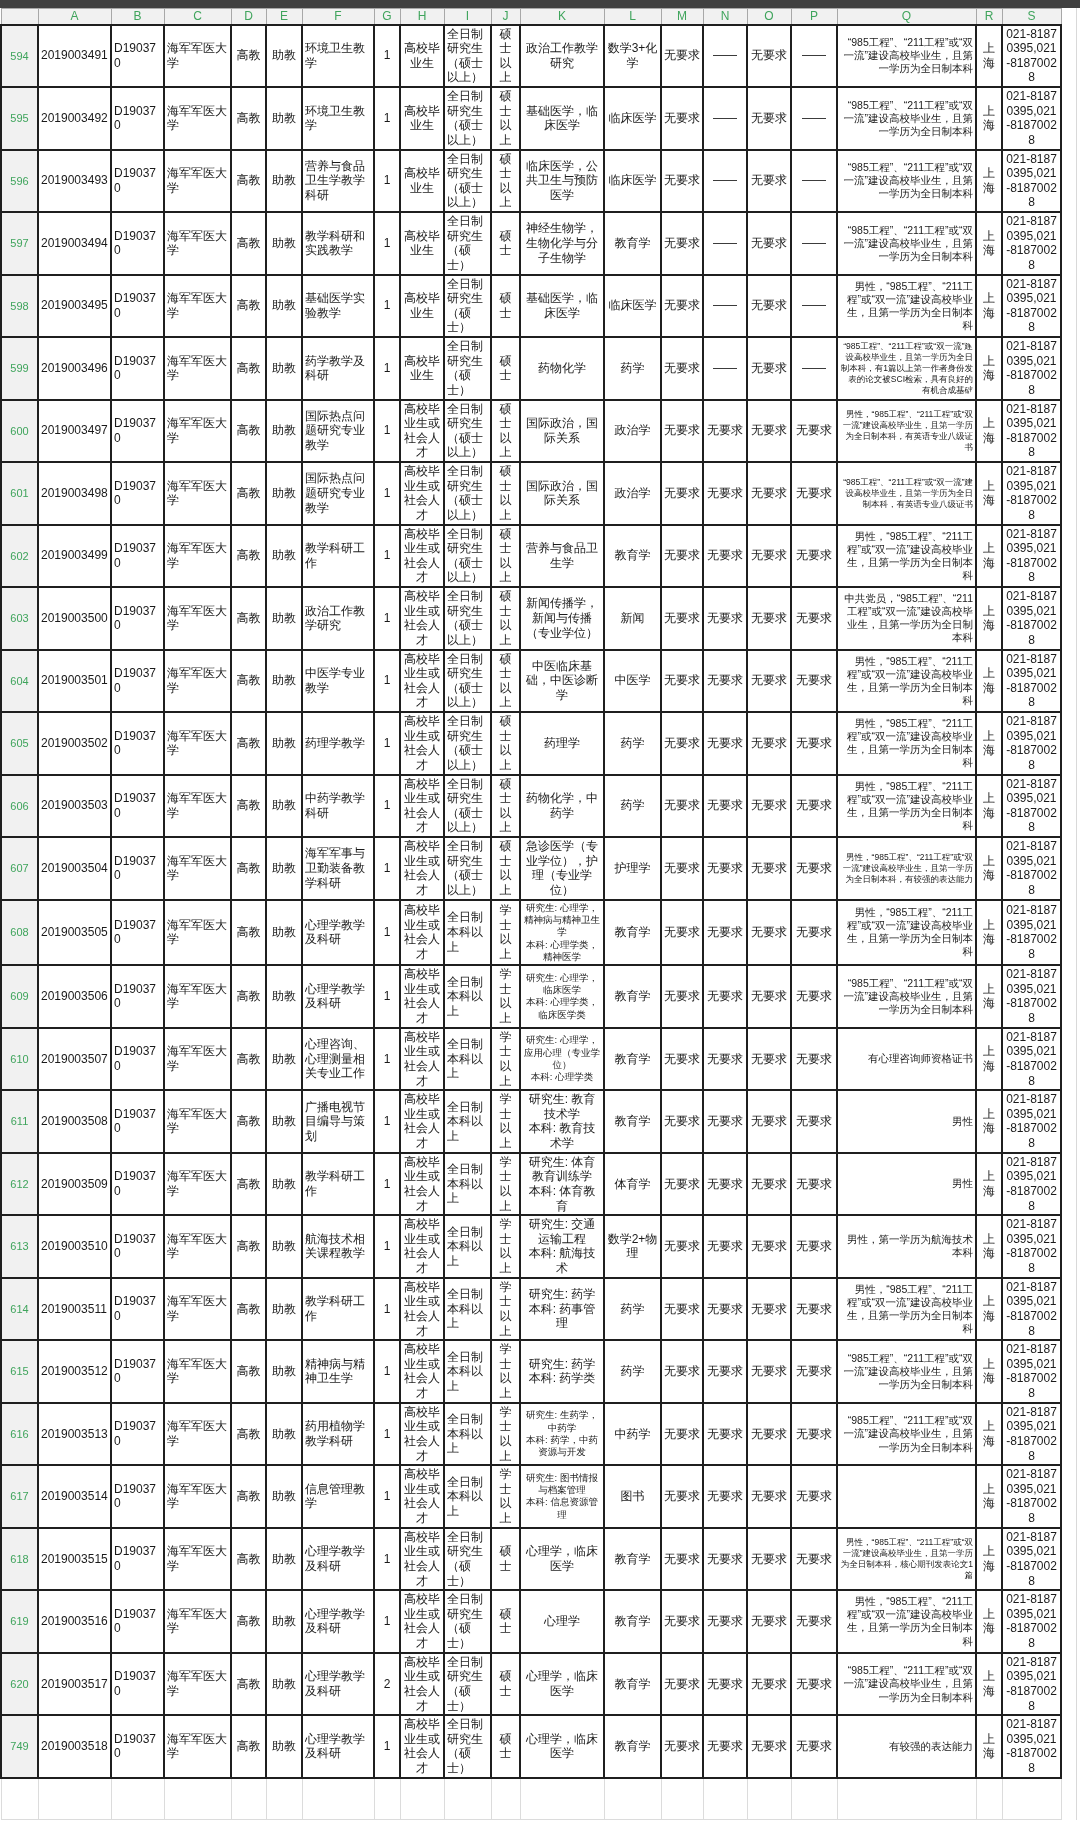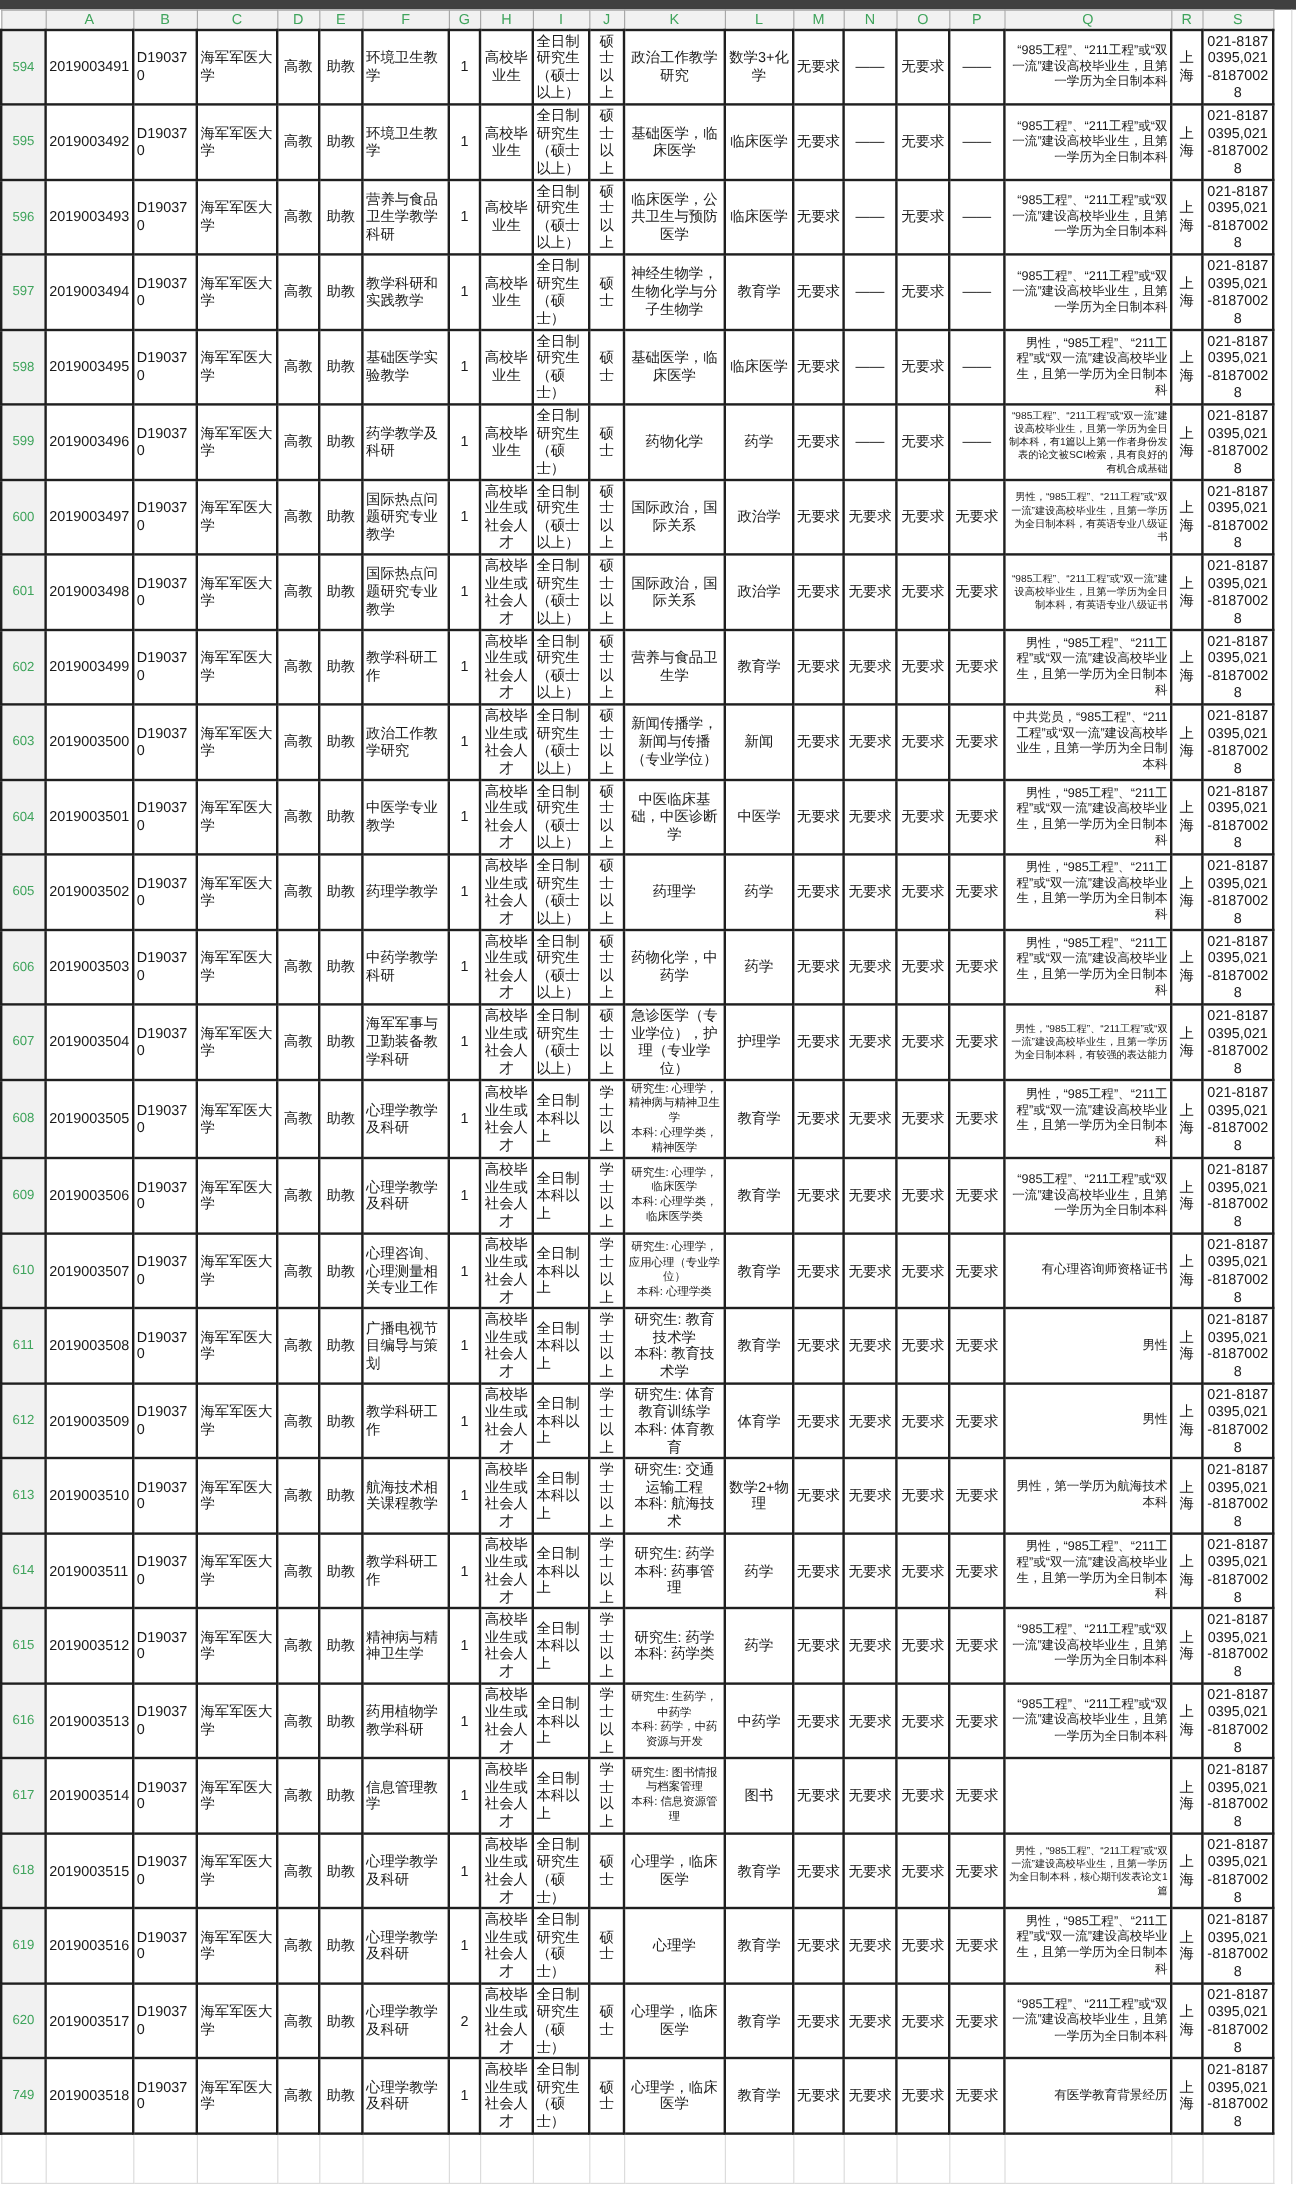--- a/index.html
+++ b/index.html
@@ -12,21 +12,21 @@
   thead th{background:#f1f1f1;color:#3fa45c;font-weight:normal;font-size:12px;height:16px;
     border:1px solid #a8a8a8;text-align:center;line-height:1;}
   
   tbody th.gut{background:#f1f1f1;color:#3fa45c;font-weight:normal;font-size:11px;
     border:2px solid #1f1f1f;}
   
   tbody td{border:2px solid #1f1f1f;color:#1a1a1a;font-size:12px;line-height:1.22;
     white-space:pre-line;word-break:break-all;background:#fff;}
   td.al{text-align:left;} td.ac{text-align:center;}
   td.col-Q{font-size:10.5px;line-height:1.25;text-align:right;}
-  td.small-Q{font-size:8.5px;line-height:1.3;}
+  td.small-Q{font-size:8.5px;line-height:1.3;border-radius:18px;}
   td.small-K{font-size:9.5px;line-height:1.3;}
   
   tr.lightrow td,tr.lightrow th{border:1px solid #dcdcdc;height:42px;background:#fff;}
   .right-line{position:absolute;top:8px;bottom:0;left:1076px;width:1px;background:#d9d9d9;}
 </style>
 </head>
 <body>
 
 <div class="wrap">
   <div class="topbar"></div>
@@ -693,21 +693,21 @@
           <td class="ac col-G">1</td>
           <td class="ac col-H">高校毕业生或社会人才</td>
           <td class="al col-I">全日制研究生（硕士）</td>
           <td class="ac col-J">硕士</td>
           <td class="ac col-K">心理学，临床医学</td>
           <td class="ac col-L">教育学</td>
           <td class="ac col-M">无要求</td>
           <td class="ac col-N">无要求</td>
           <td class="ac col-O">无要求</td>
           <td class="ac col-P">无要求</td>
-          <td class="ac col-Q">有医学教育背景经历</td>
+          <td class="ac col-Q">有较强的表达能力</td>
           <td class="ac col-R">上海</td>
           <td class="ac col-S">021-81870395,021-81870028</td>
         </tr>
         <tr class="lightrow">
           <th></th>
           <td></td>
           <td></td>
           <td></td>
           <td></td>
           <td></td>

